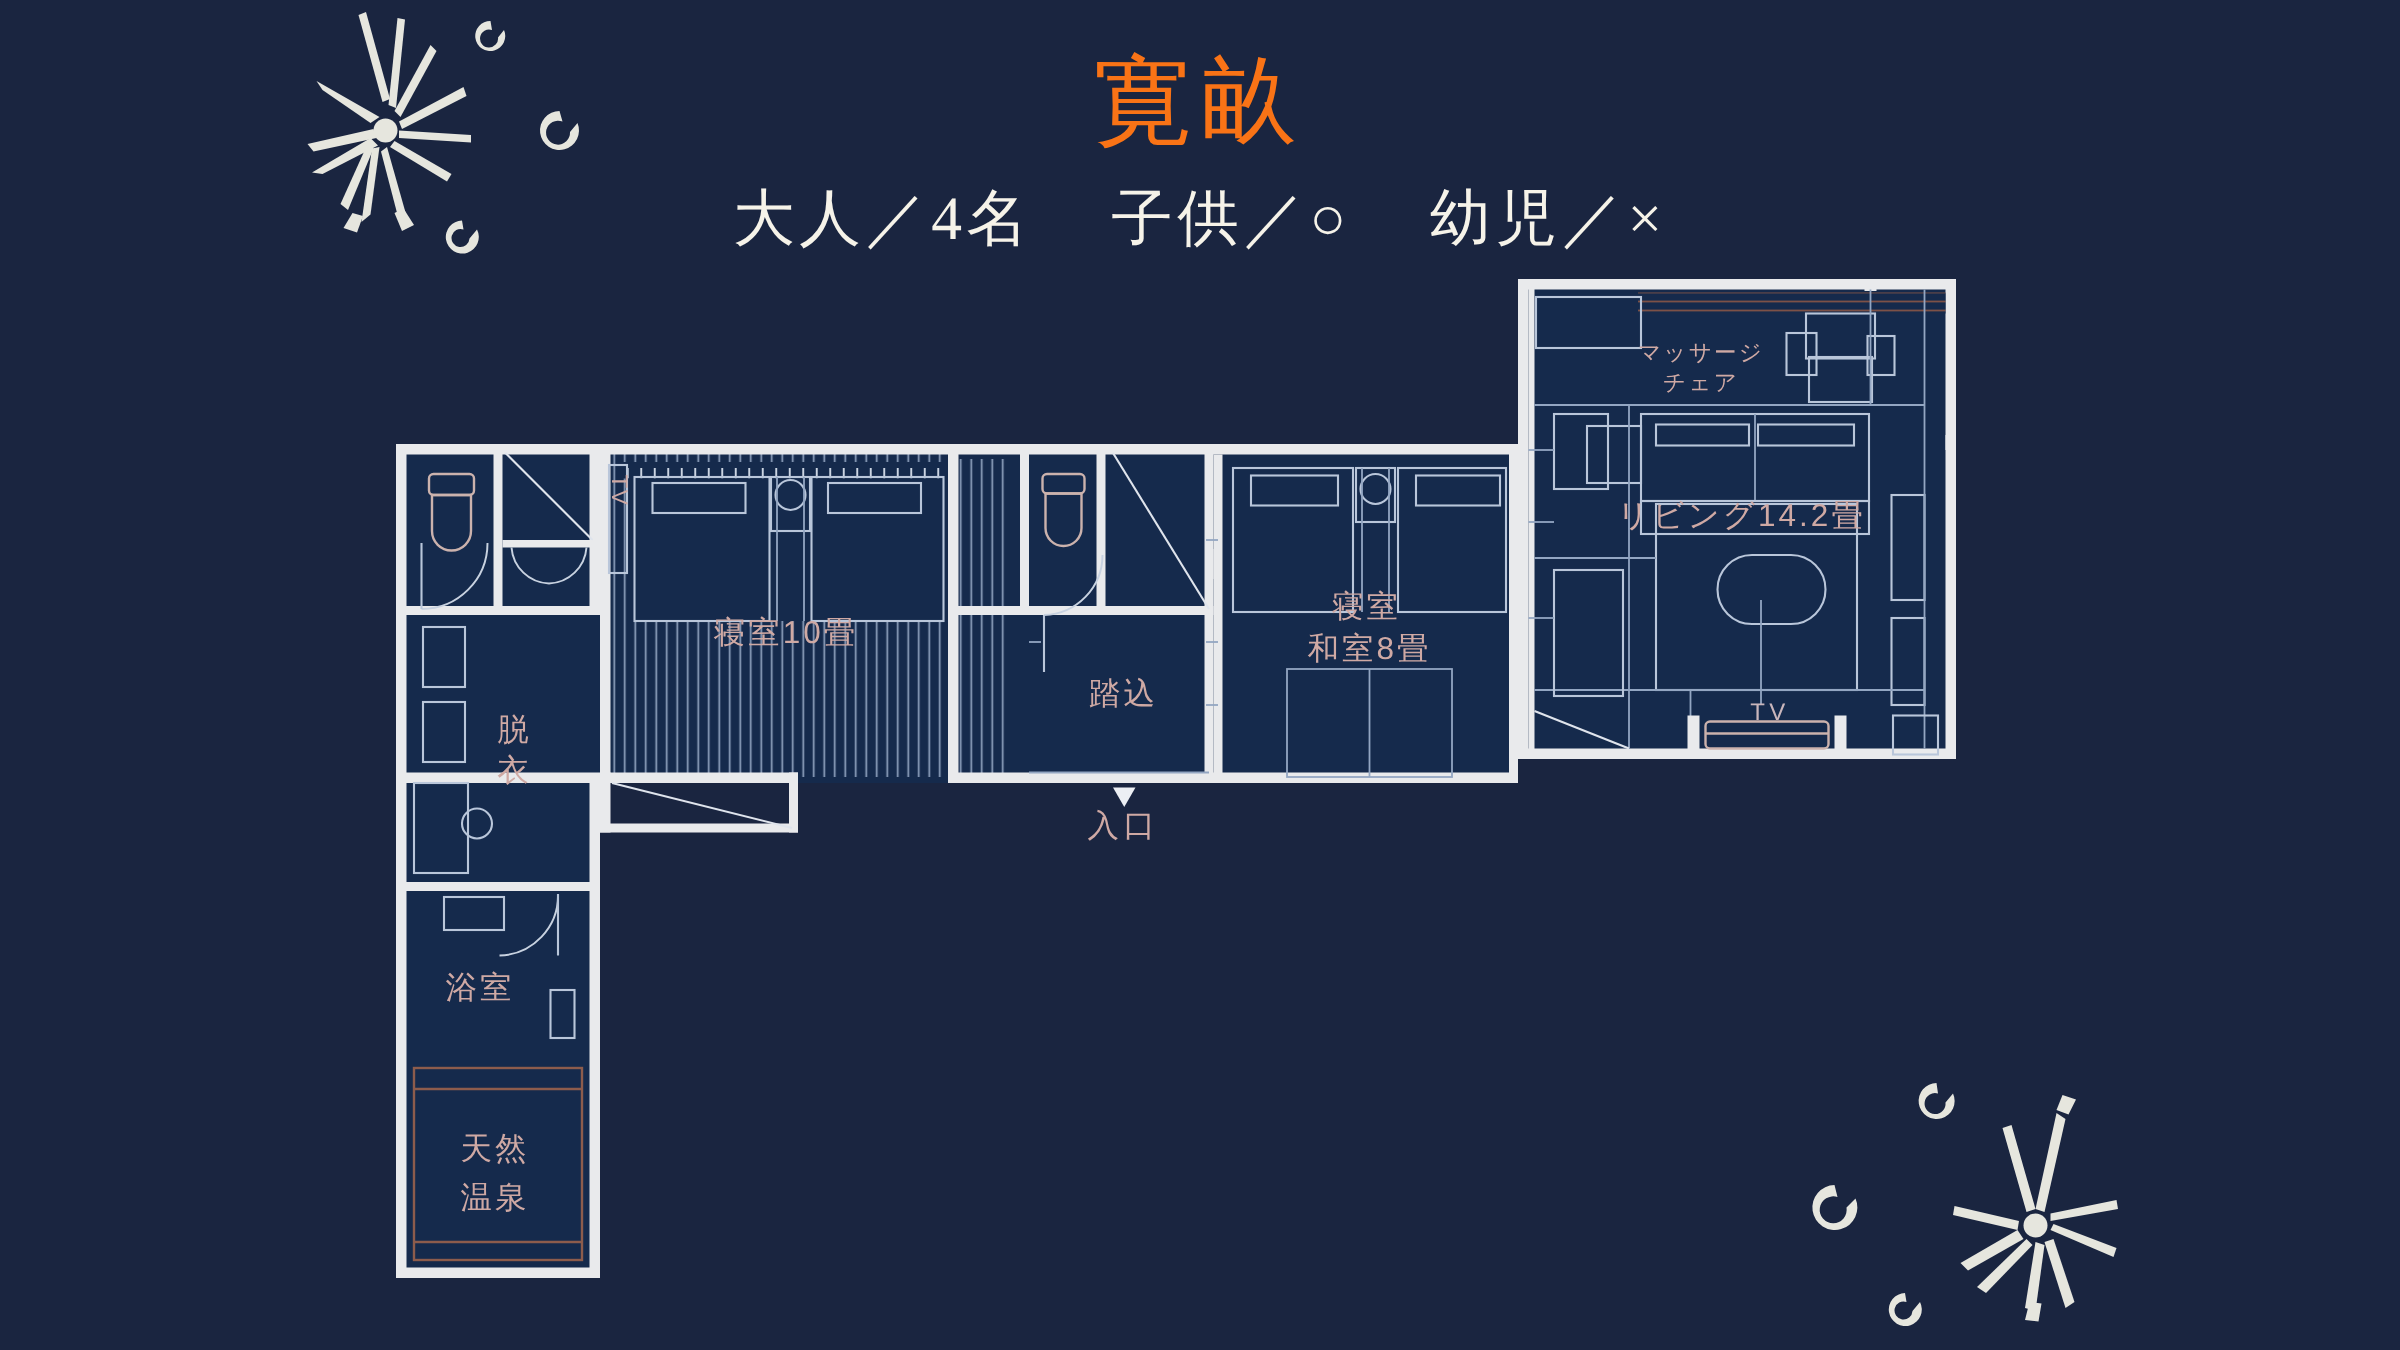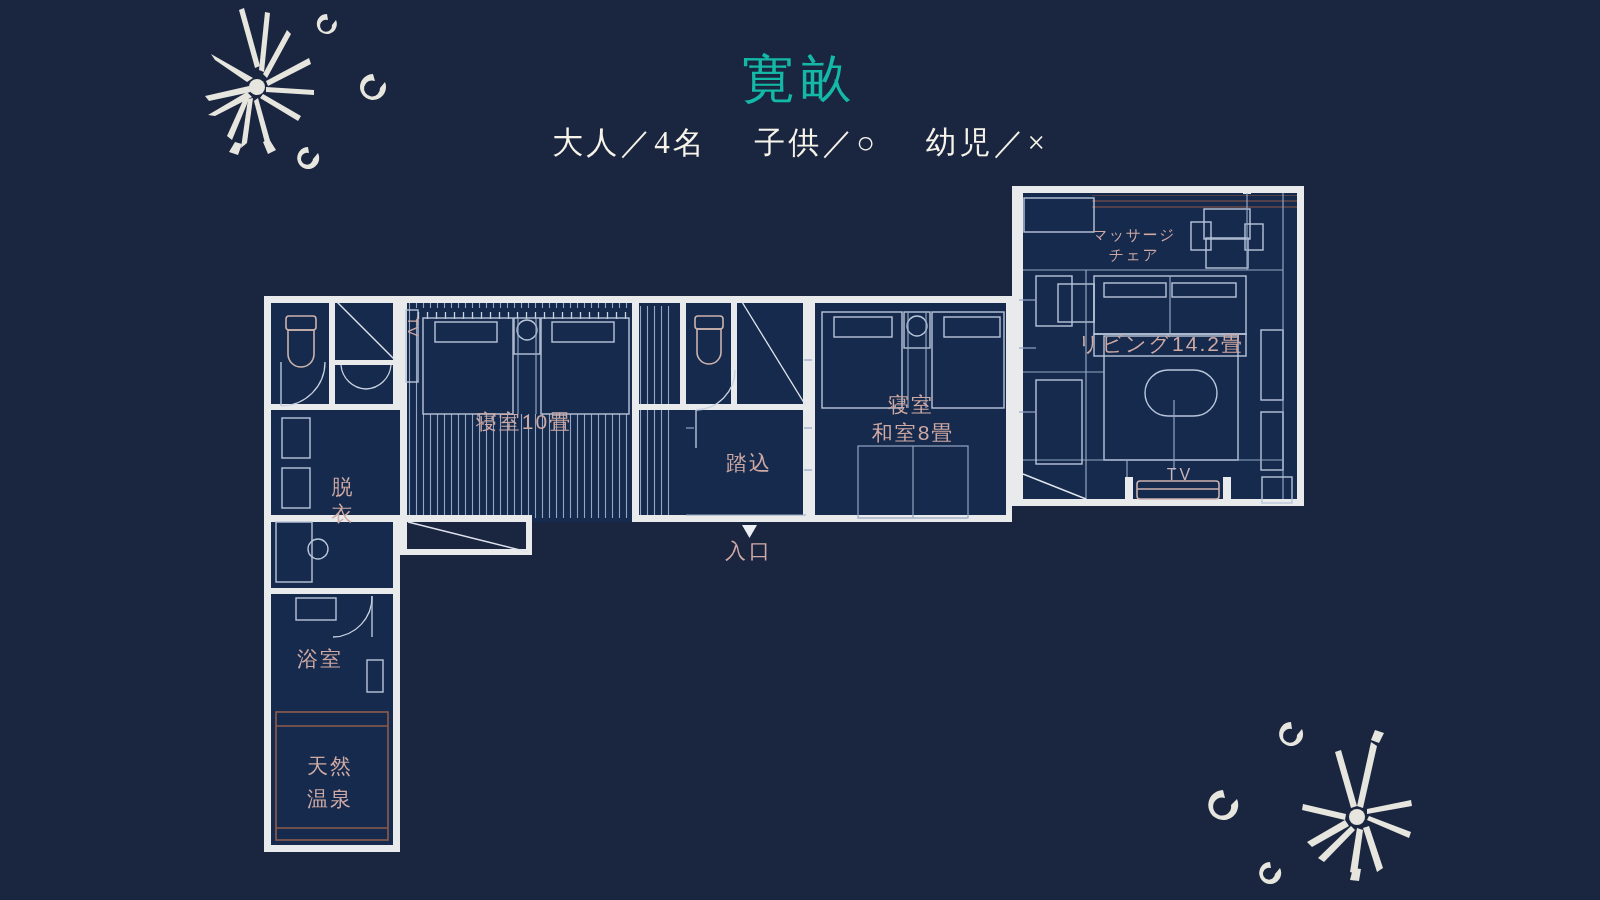--- a/index.html
+++ b/index.html
@@ -19,32 +19,32 @@
   
   #header {
     position: absolute;
     top: 0; left: 0;
     width: 1600px;
     text-align: center;
     pointer-events: none;
   }
   #room-title {
     margin: 0;
-    padding-top: 52px;
-    font-size: 52px;
+    padding-top: 34px;
+    font-size: 65px;
     line-height: 1.08;
     letter-spacing: 6px;
     font-weight: 400;
-    color: #14b8a6;
+    color: #f97316;
     font-family: "Liberation Serif", "DejaVu Serif", serif;
   }
   #capacity-line {
     margin: 0;
     padding-top: 14px;
-    font-size: 31px;
+    font-size: 41px;
     letter-spacing: 3px;
     color: #f6f3e9;
     font-family: "Liberation Serif", "DejaVu Serif", serif;
   }
   #capacity-line .cap-gap { display: inline-block; width: 26px; }
 
   
   .sparkle-group { position: absolute; pointer-events: none; }
   #sparkle-top-left { left: 175px; top: 2px; width: 230px; height: 190px; }
   #sparkle-bottom-right { left: 1185px; top: 690px; width: 230px; height: 195px; }

